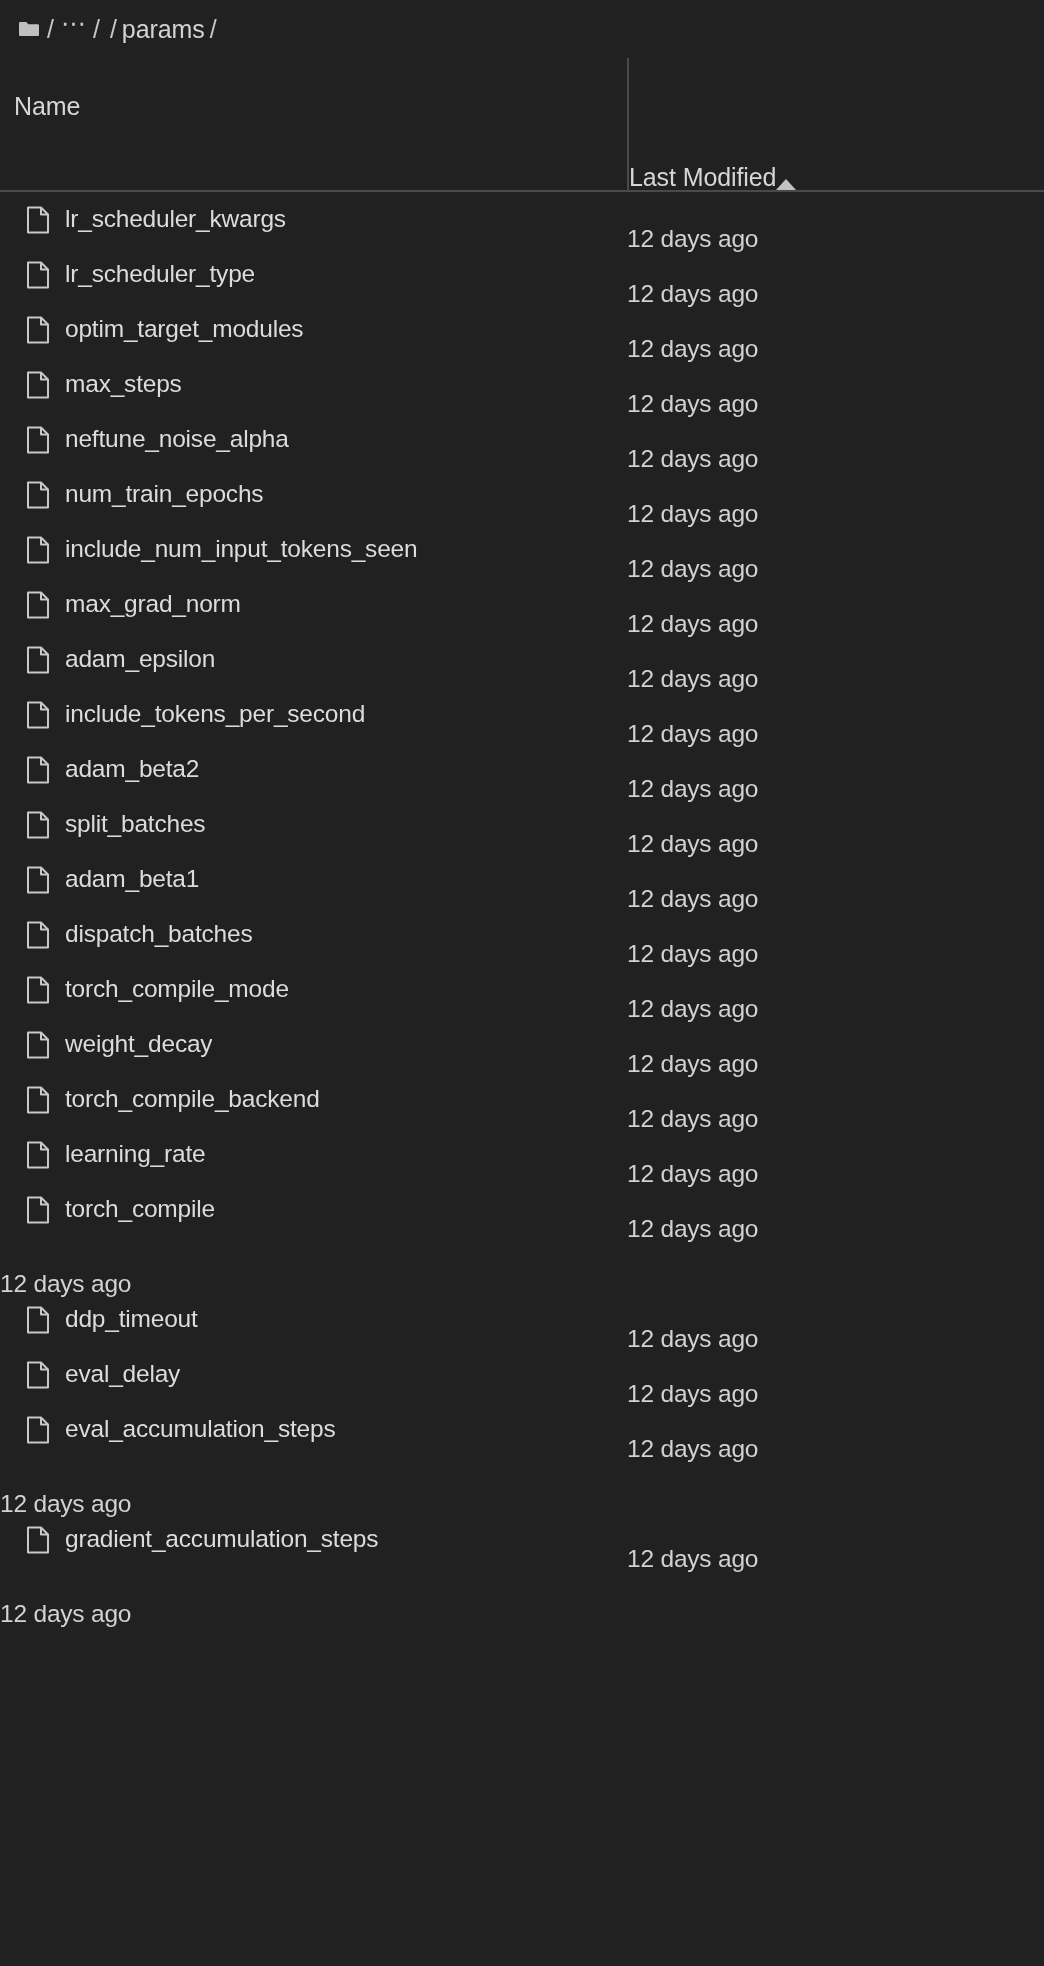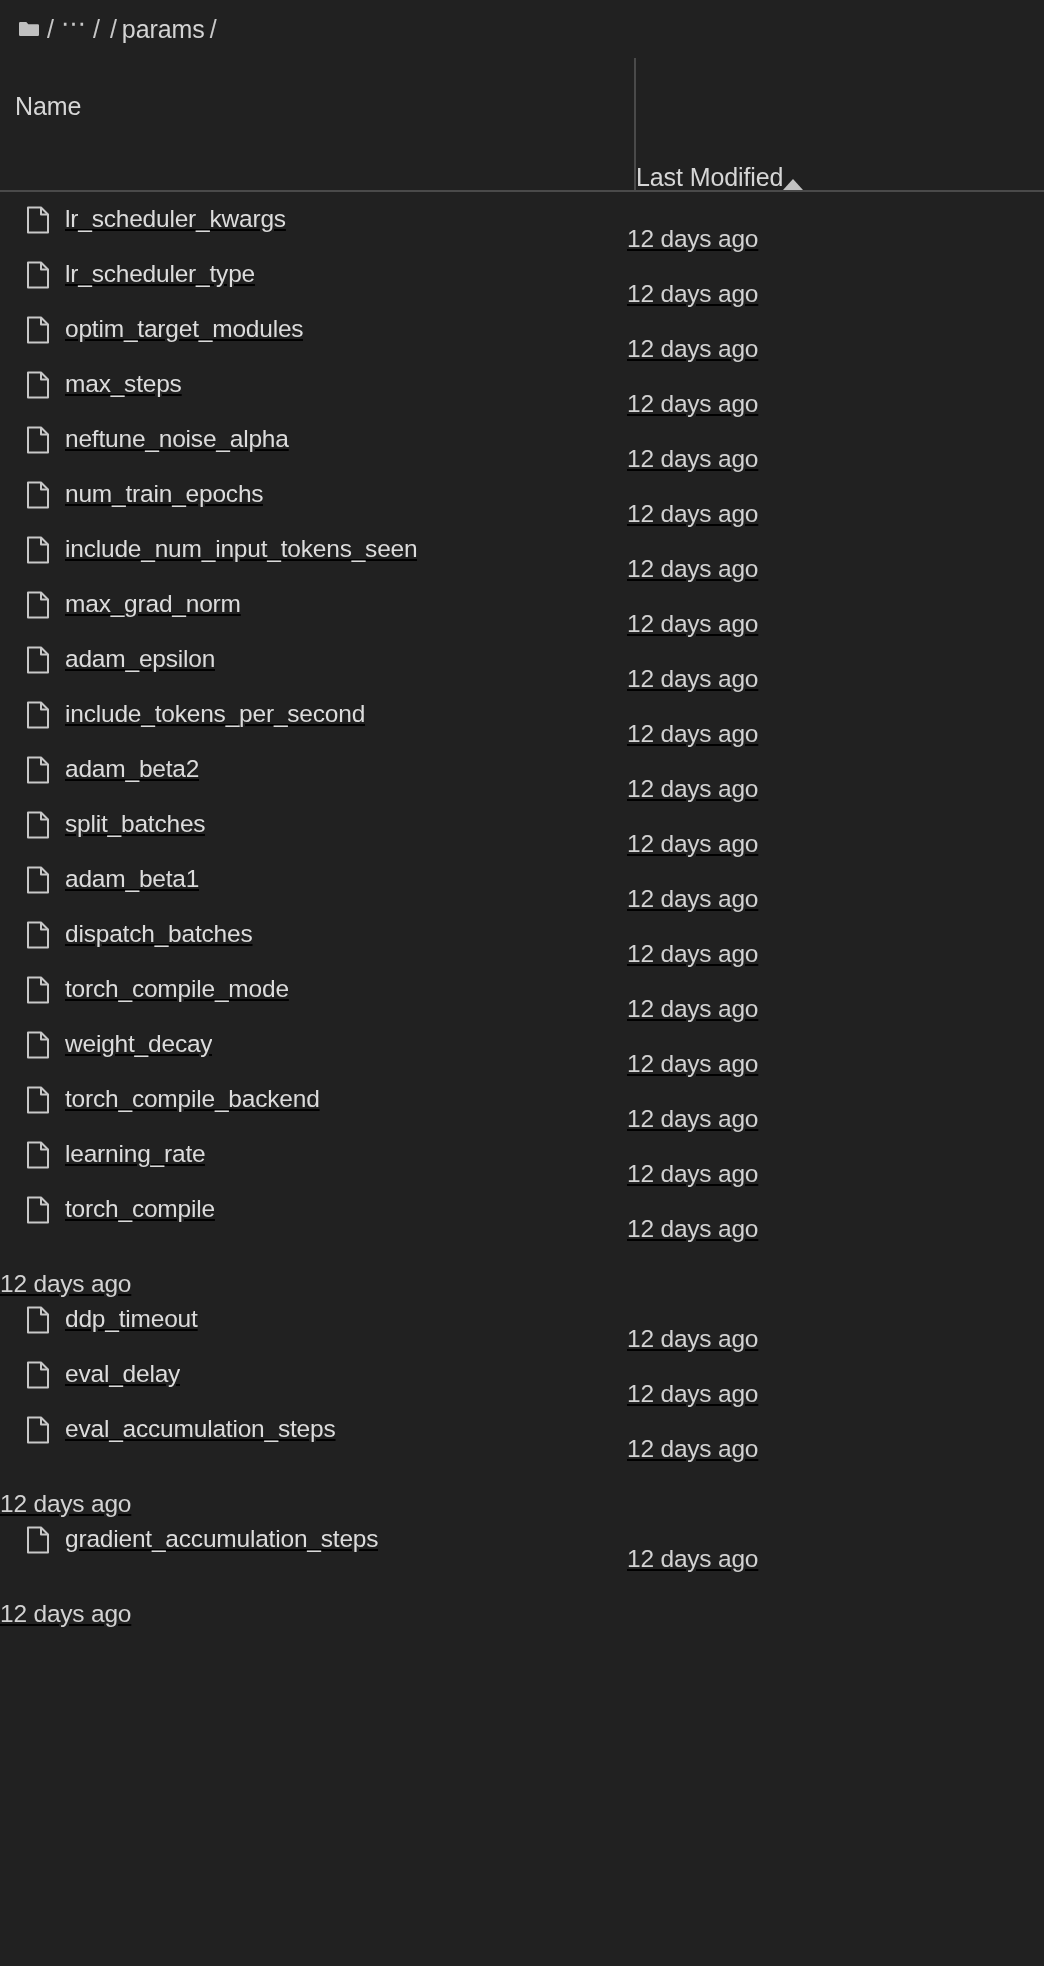--- a/index.html
+++ b/index.html
@@ -85,22 +85,21 @@
   .th {
     position: relative;
     display: flex;
     align-items: flex-start;
     padding-top: 36px;
   }
 
   .th-name {
     width: 627px;
     flex: 0 0 627px;
-    padding-left: 8px;
-    margin-left: 7px;
+    padding-left: 14px;
   }
 
   .th-modified {
     flex: 1 1 auto;
     border-left: 2px solid #4a4a4a;
     flex-direction: row;
     align-items: flex-end;
     padding-right: 20px;
   }
 
@@ -119,21 +118,20 @@
     border-left: 10px solid transparent;
     border-right: 10px solid transparent;
     border-bottom: 11px solid #c2c2c2;
   }
 
   
   .flist {
     flex: 1 1 auto;
     overflow: hidden;
     background: #212121;
-    text-decoration: underline;
   }
 
   .frow {
     height: 55px;
     display: flex;
     align-items: center;
     background: #212121;
   }
 
   .fname-cell {

